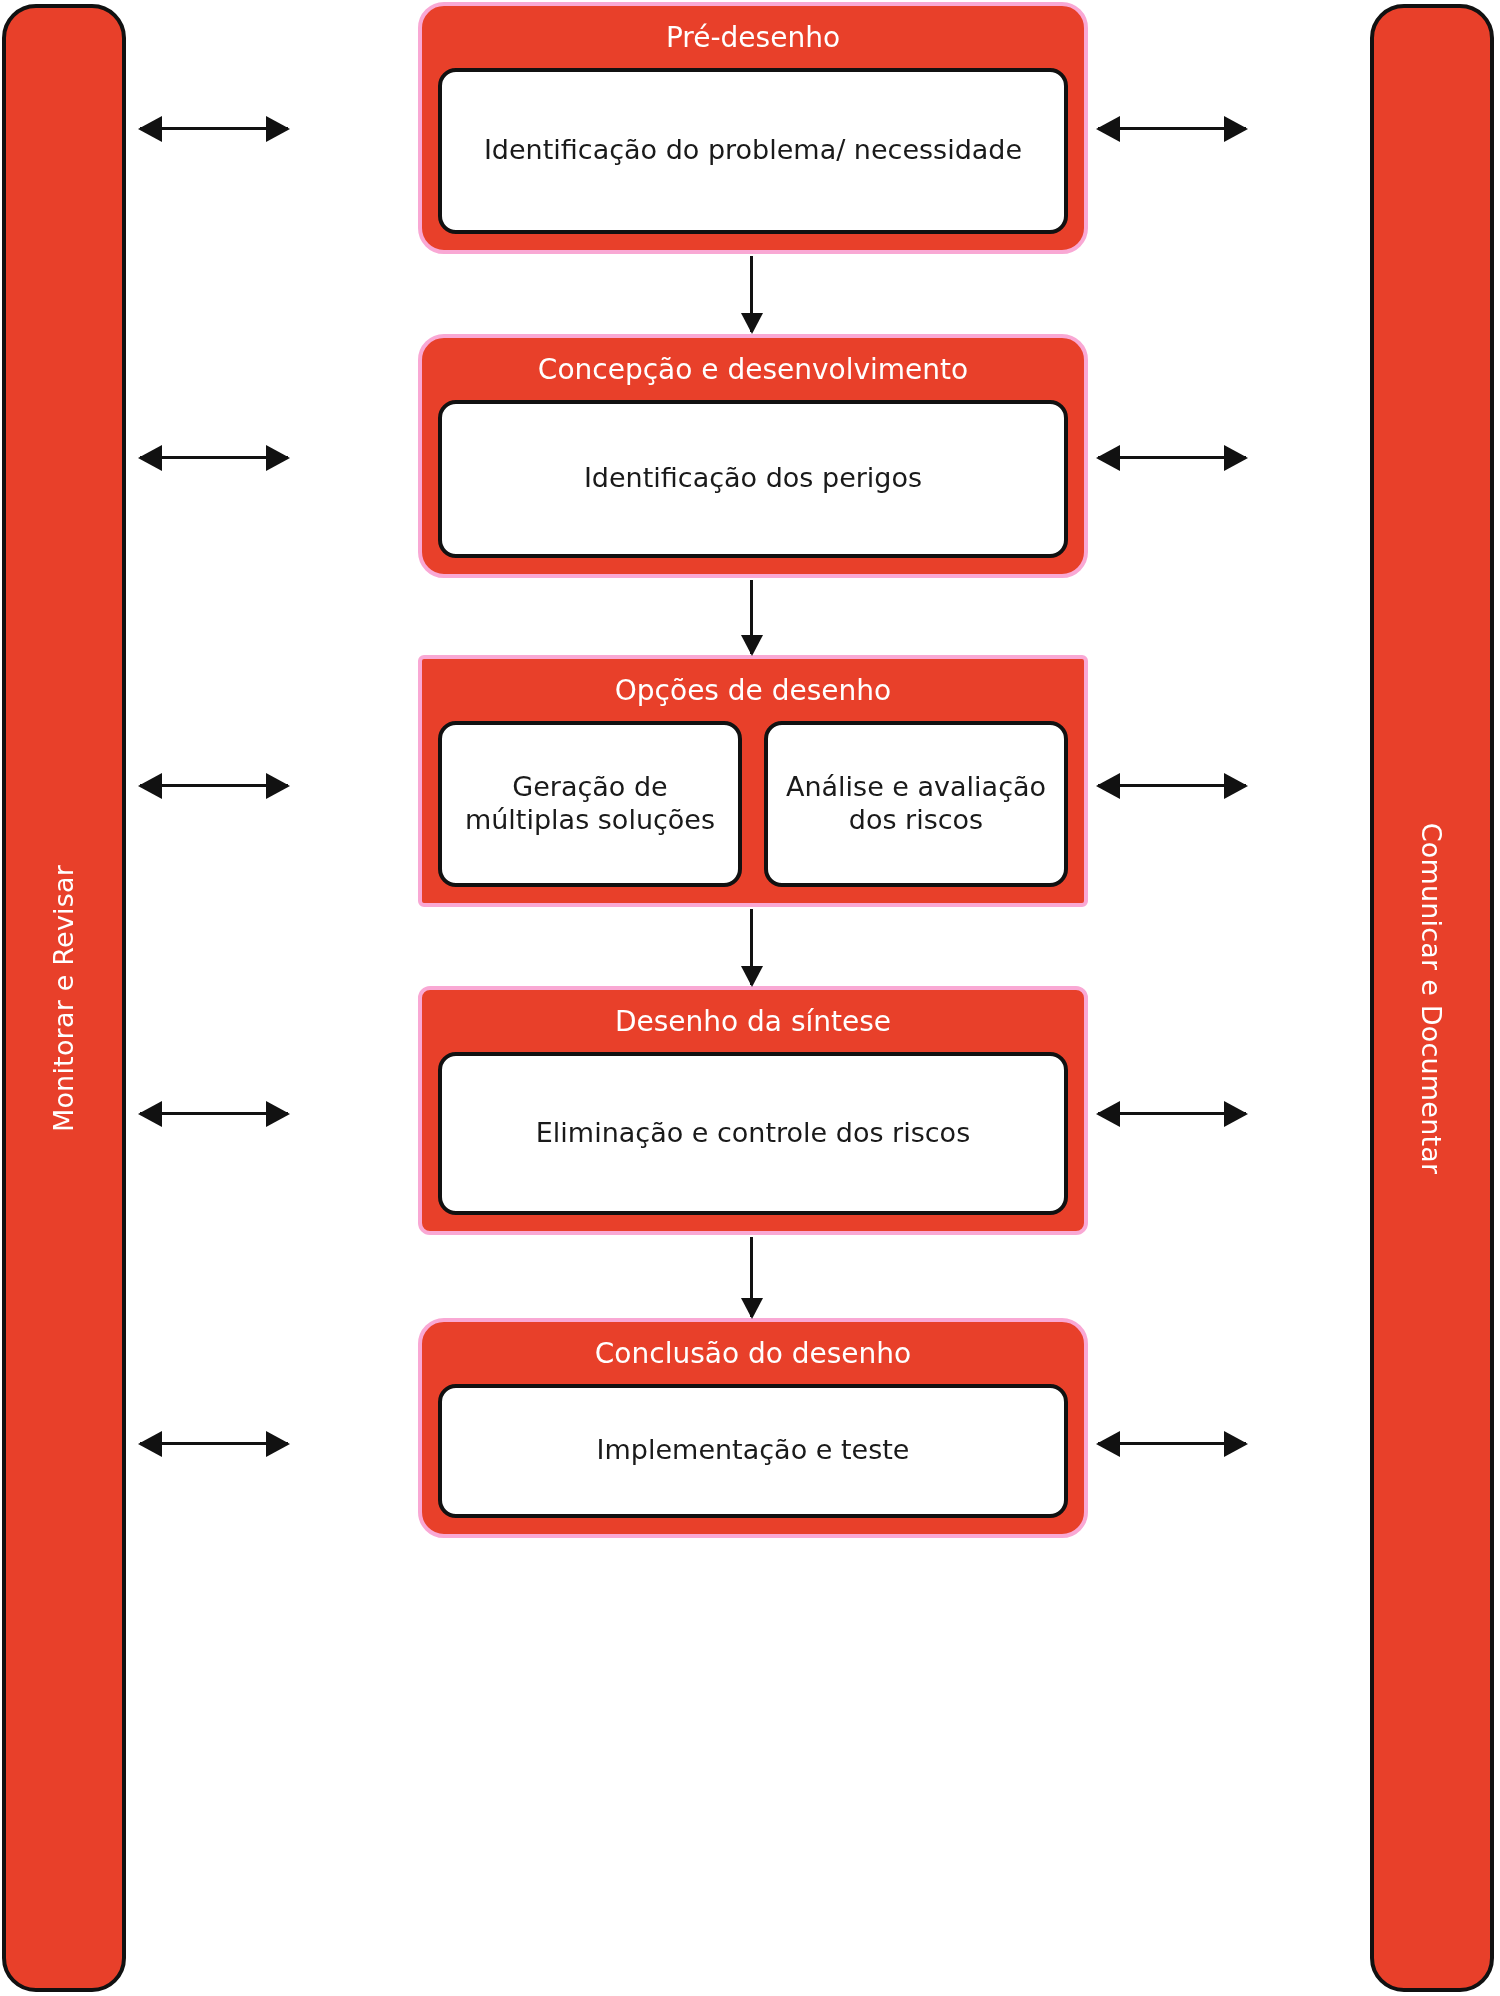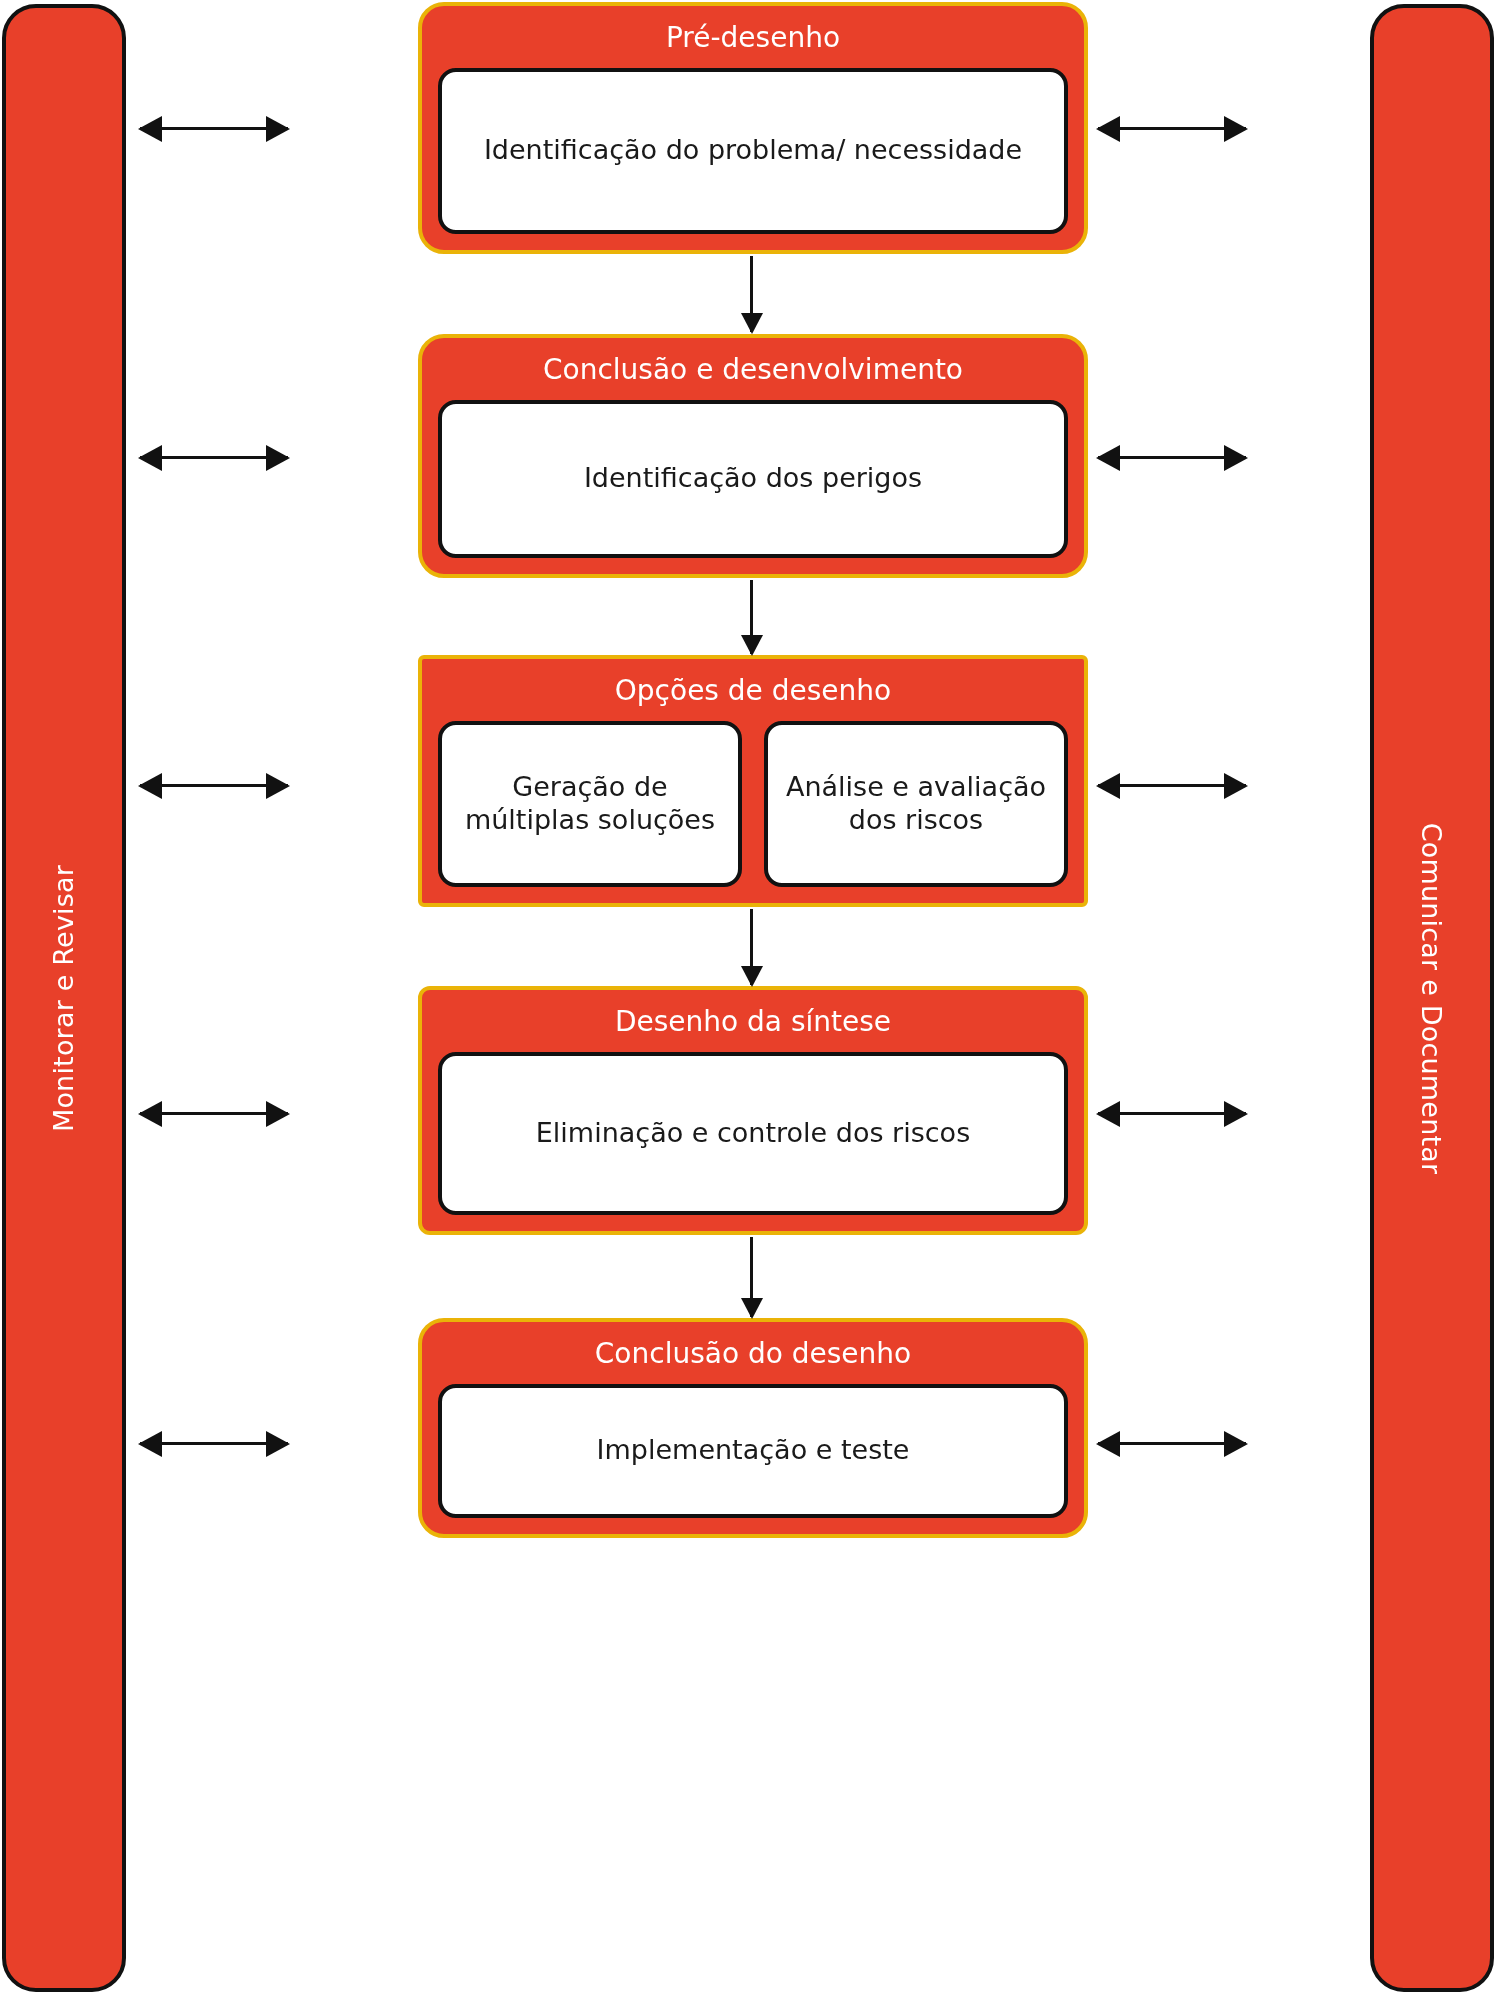--- a/index.html
+++ b/index.html
@@ -43,21 +43,21 @@
   }
   .side-bar.left  .side-label { transform: rotate(-90deg); }
   .side-bar.right .side-label { transform: rotate(90deg); }
 
   
   .stage {
     position: absolute;
     left: 418px;
     width: 670px;
     background: var(--red, #E8402A);
-    border: 4px solid #eab308;
+    border: 4px solid #f9a8d4;
     border-radius: 26px;
     box-sizing: border-box;
     display: flex;
     flex-direction: column;
     align-items: center;
   }
   .stage-title {
     color: #ffffff;
     font-size: 28px;
     line-height: 1.1;
@@ -165,21 +165,21 @@
   </div>
 
   <div class="stage stage-0">
     <div class="stage-title">Pré-desenho</div>
     <div class="stage-row">
       <div class="sub-box">Identificação do problema/ necessidade</div>
     </div>
   </div>
 
   <div class="stage stage-1">
-    <div class="stage-title">Conclusão e desenvolvimento</div>
+    <div class="stage-title">Concepção e desenvolvimento</div>
     <div class="stage-row">
       <div class="sub-box">Identificação dos perigos</div>
     </div>
   </div>
 
   <div class="stage stage-2">
     <div class="stage-title">Opções de desenho</div>
     <div class="stage-row">
       <div class="sub-box">Geração de múltiplas soluções</div>
       <div class="sub-box">Análise e avaliação dos riscos</div>

